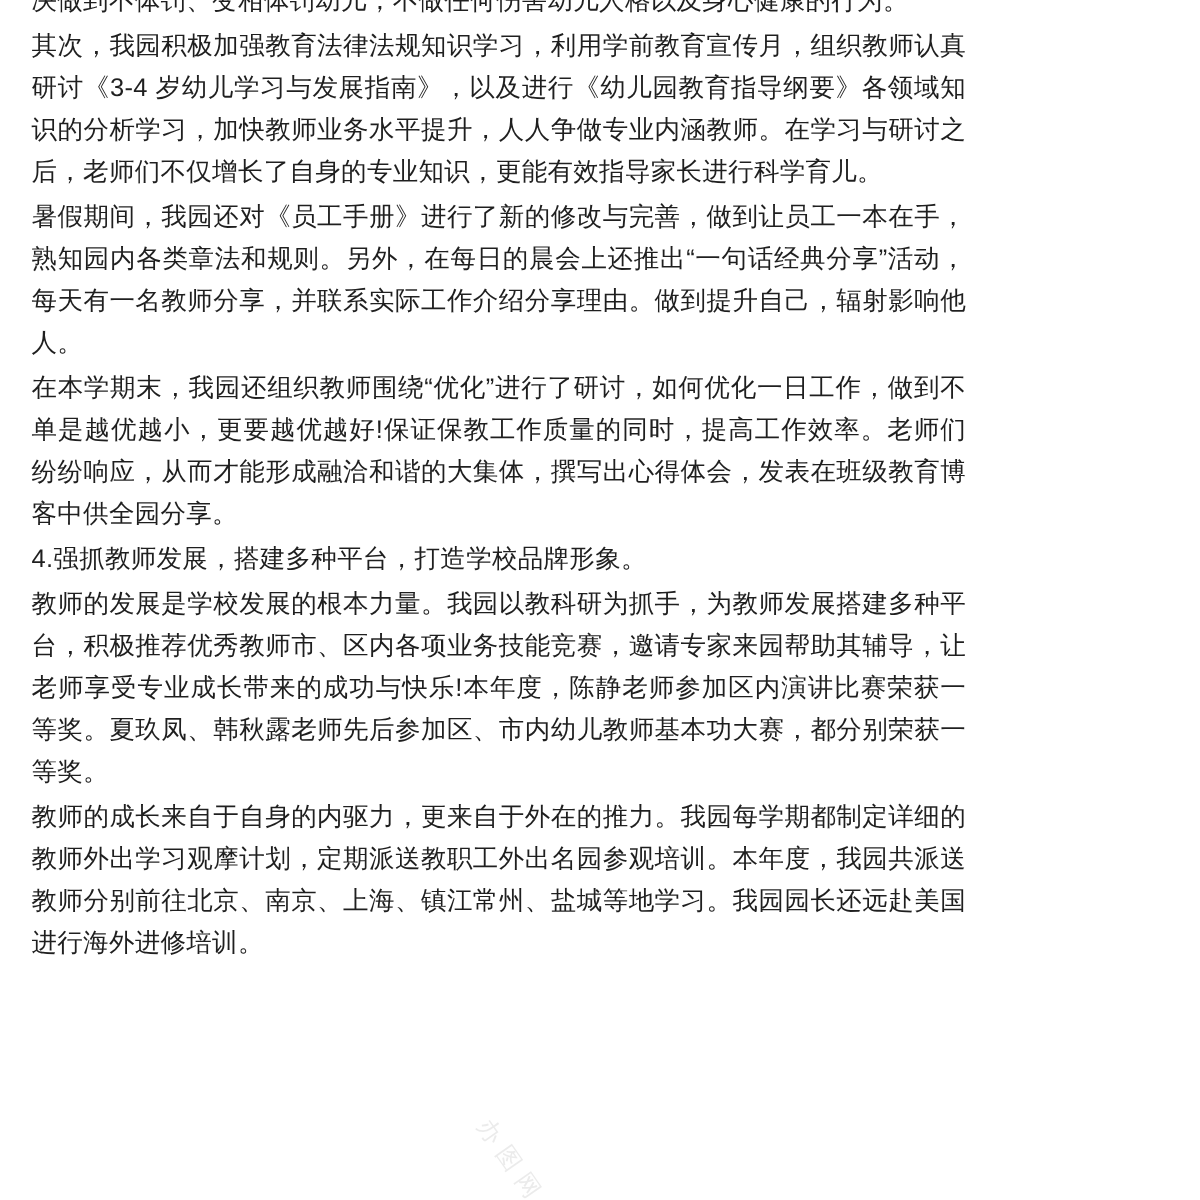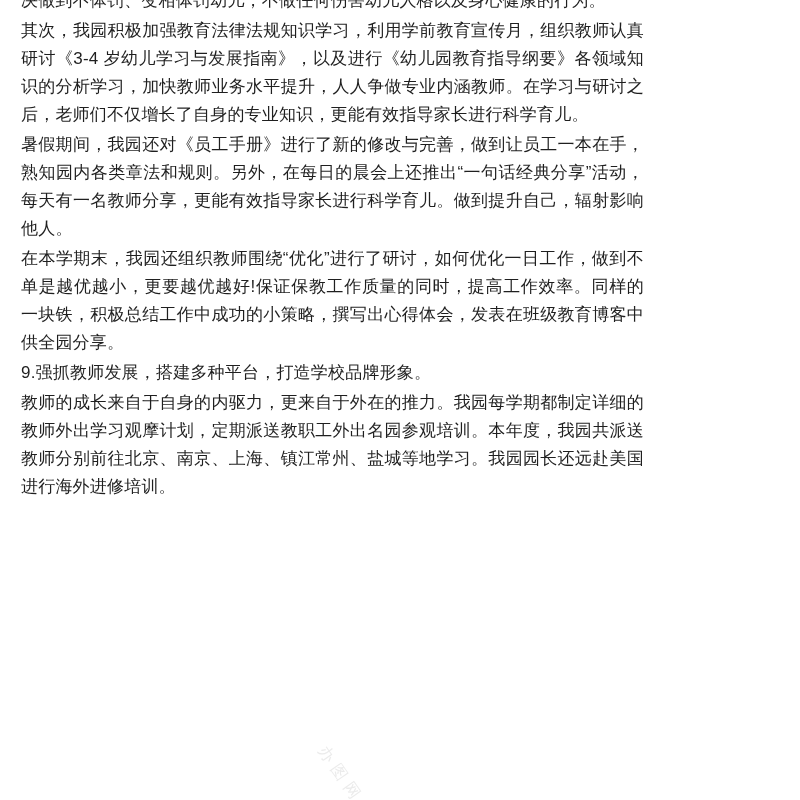--- a/index.html
+++ b/index.html
@@ -44,23 +44,24 @@
   .wm-3 { left: 330px; top: 742px; }
 </style>
 </head>
 <body>
 
 <div class="page">
 
   <div class="content">
     <p>决做到不体罚、变相体罚幼儿，不做任何伤害幼儿人格以及身心健康的行为。</p>
     <p>其次，我园积极加强教育法律法规知识学习，利用学前教育宣传月，组织教师认真研讨《3-4 岁幼儿学习与发展指南》，以及进行《幼儿园教育指导纲要》各领域知识的分析学习，加快教师业务水平提升，人人争做专业内涵教师。在学习与研讨之后，老师们不仅增长了自身的专业知识，更能有效指导家长进行科学育儿。</p>
-    <p>暑假期间，我园还对《员工手册》进行了新的修改与完善，做到让员工一本在手，熟知园内各类章法和规则。另外，在每日的晨会上还推出“一句话经典分享”活动，每天有一名教师分享，更能有效指导家长进行科学育儿。做到提升自己，辐射影响他人。</p>
-    <p>在本学期末，我园还组织教师围绕“优化”进行了研讨，如何优化一日工作，做到不单是越优越小，更要越优越好!保证保教工作质量的同时，提高工作效率。同样的一块铁，积极总结工作中成功的小策略，撰写出心得体会，发表在班级教育博客中供全园分享。</p>
-    <p class="heading">9.强抓教师发展，搭建多种平台，打造学校品牌形象。</p>
+    <p>暑假期间，我园还对《员工手册》进行了新的修改与完善，做到让员工一本在手，熟知园内各类章法和规则。另外，在每日的晨会上还推出“一句话经典分享”活动，每天有一名教师分享，并联系实际工作介绍分享理由。做到提升自己，辐射影响他人。</p>
+    <p>在本学期末，我园还组织教师围绕“优化”进行了研讨，如何优化一日工作，做到不单是越优越小，更要越优越好!保证保教工作质量的同时，提高工作效率。老师们纷纷响应，从而才能形成融洽和谐的大集体，撰写出心得体会，发表在班级教育博客中供全园分享。</p>
+    <p class="heading">4.强抓教师发展，搭建多种平台，打造学校品牌形象。</p>
+    <p>教师的发展是学校发展的根本力量。我园以教科研为抓手，为教师发展搭建多种平台，积极推荐优秀教师市、区内各项业务技能竞赛，邀请专家来园帮助其辅导，让老师享受专业成长带来的成功与快乐!本年度，陈静老师参加区内演讲比赛荣获一等奖。夏玖凤、韩秋露老师先后参加区、市内幼儿教师基本功大赛，都分别荣获一等奖。</p>
     <p>教师的成长来自于自身的内驱力，更来自于外在的推力。我园每学期都制定详细的教师外出学习观摩计划，定期派送教职工外出名园参观培训。本年度，我园共派送教师分别前往北京、南京、上海、镇江常州、盐城等地学习。我园园长还远赴美国进行海外进修培训。</p>
   </div>
 
   <span class="wm wm-1">办图网</span>
   <span class="wm wm-2">办图网</span>
   <span class="wm wm-3">办图网</span>
 
 </div>
 
 </body></html>

